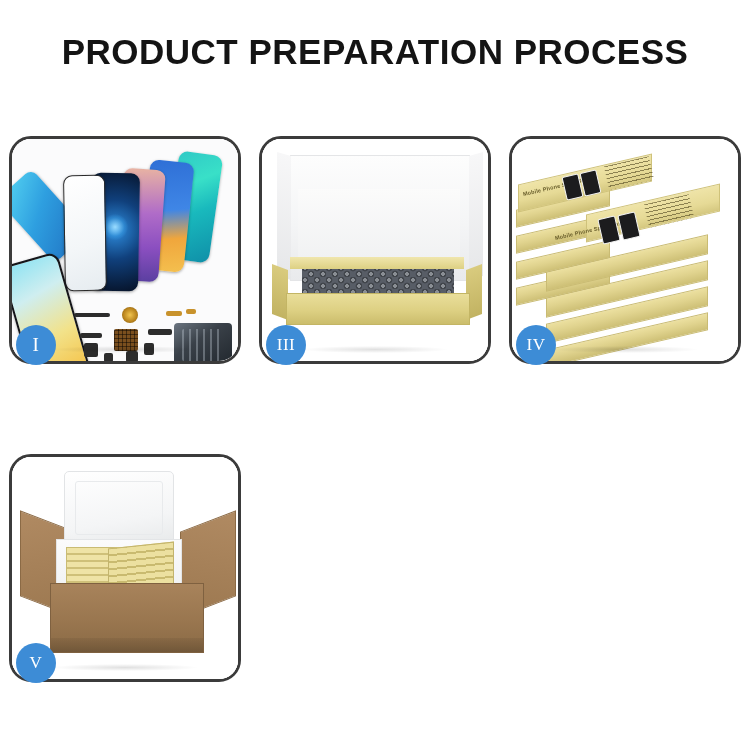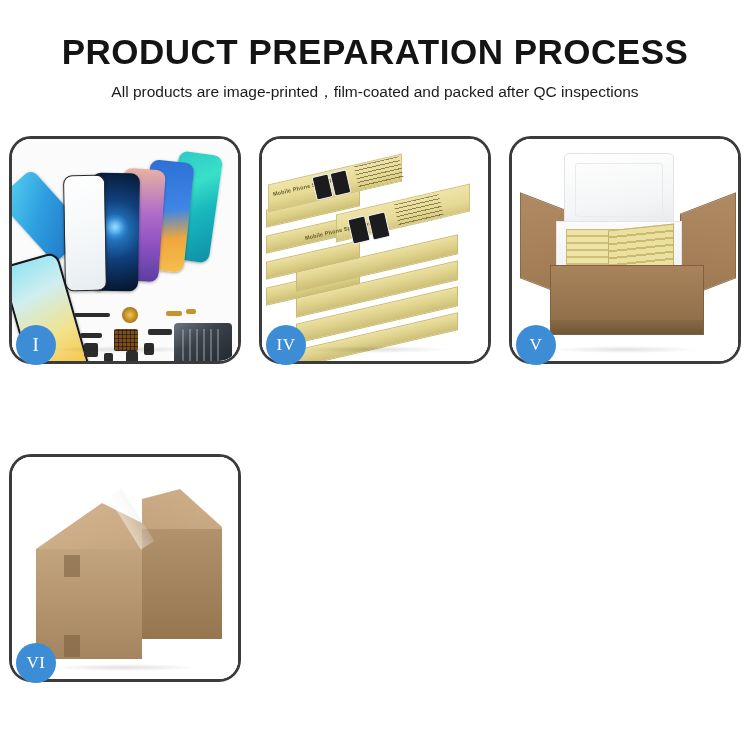--- a/index.html
+++ b/index.html
@@ -392,21 +392,20 @@
   .ground {
     position:absolute; left:18%; right:18%; bottom:8px; height:7px;
     background: radial-gradient(ellipse at center, rgba(0,0,0,.12) 0%, rgba(0,0,0,0) 72%);
   }
 </style>
 </head>
 <body>
 
 <div class="header">
   <div class="page-title">PRODUCT PREPARATION PROCESS</div>
-  <div class="page-subtitle">All products are image-printed，film-coated and packed after QC inspections</div>
 </div>
 
 <div class="grid">
 
   <div class="panel">
     <div class="panel-stage">
       <div class="p1-bg"></div>
       <div class="phone-fan">
         <div class="ph adhesive"></div>
         <div class="ph a"></div>
@@ -429,20 +428,34 @@
         <div class="part" style="left:30px;top:46px;width:9px;height:9px;"></div>
         <div class="part" style="left:52px;top:44px;width:12px;height:11px;"></div>
         <div class="part board" style="left:100px;top:16px;"></div>
       </div>
       <div class="ground"></div>
     </div>
     <div class="badge">I</div>
   </div>
 
 
+  <div class="panel">
+    <div class="panel-stage">
+      <div class="p3-bg"></div>
+      <div class="box3-lid"></div>
+      <div class="box3-foam"></div>
+      <div class="box3-bubble"></div>
+      <div class="box3-rim"></div>
+      <div class="box3-side-l"></div>
+      <div class="box3-side-r"></div>
+      <div class="box3-front"></div>
+      <div class="ground"></div>
+    </div>
+    <div class="badge wide">III</div>
+  </div>
 
   <div class="panel">
     <div class="panel-stage">
       <div class="p4-bg"></div>
       <div class="stack">
 
         <div class="slab" style="left:0;top:46px;width:92px;height:16px;transform:skewY(-13deg);"></div>
         <div class="slab" style="left:0;top:72px;width:92px;height:16px;transform:skewY(-13deg);"></div>
         <div class="slab" style="left:0;top:98px;width:92px;height:16px;transform:skewY(-13deg);"></div>
         <div class="slab" style="left:0;top:124px;width:92px;height:16px;transform:skewY(-13deg);"></div>
@@ -477,30 +490,14 @@
       <div class="c5-foam-lid"></div>
       <div class="c5-foam-box"></div>
       <div class="c5-inner"></div>
       <div class="c5-inner2"></div>
       <div class="c5-body"></div>
       <div class="ground"></div>
     </div>
     <div class="badge wide">V</div>
   </div>
 
-  <div class="panel">
-    <div class="panel-stage">
-      <div class="p6-bg"></div>
-      <div class="c6-shape">
-        <div class="c6-lid-l"></div>
-        <div class="c6-lid-r"></div>
-        <div class="c6-face-front"></div>
-        <div class="c6-face-side"></div>
-        <div class="c6-tape"></div>
-        <div class="c6-tab t1"></div>
-        <div class="c6-tab t2"></div>
-      </div>
-      <div class="ground"></div>
-    </div>
-    <div class="badge wide">VI</div>
-  </div>
 
 </div>
 
 </body></html>

